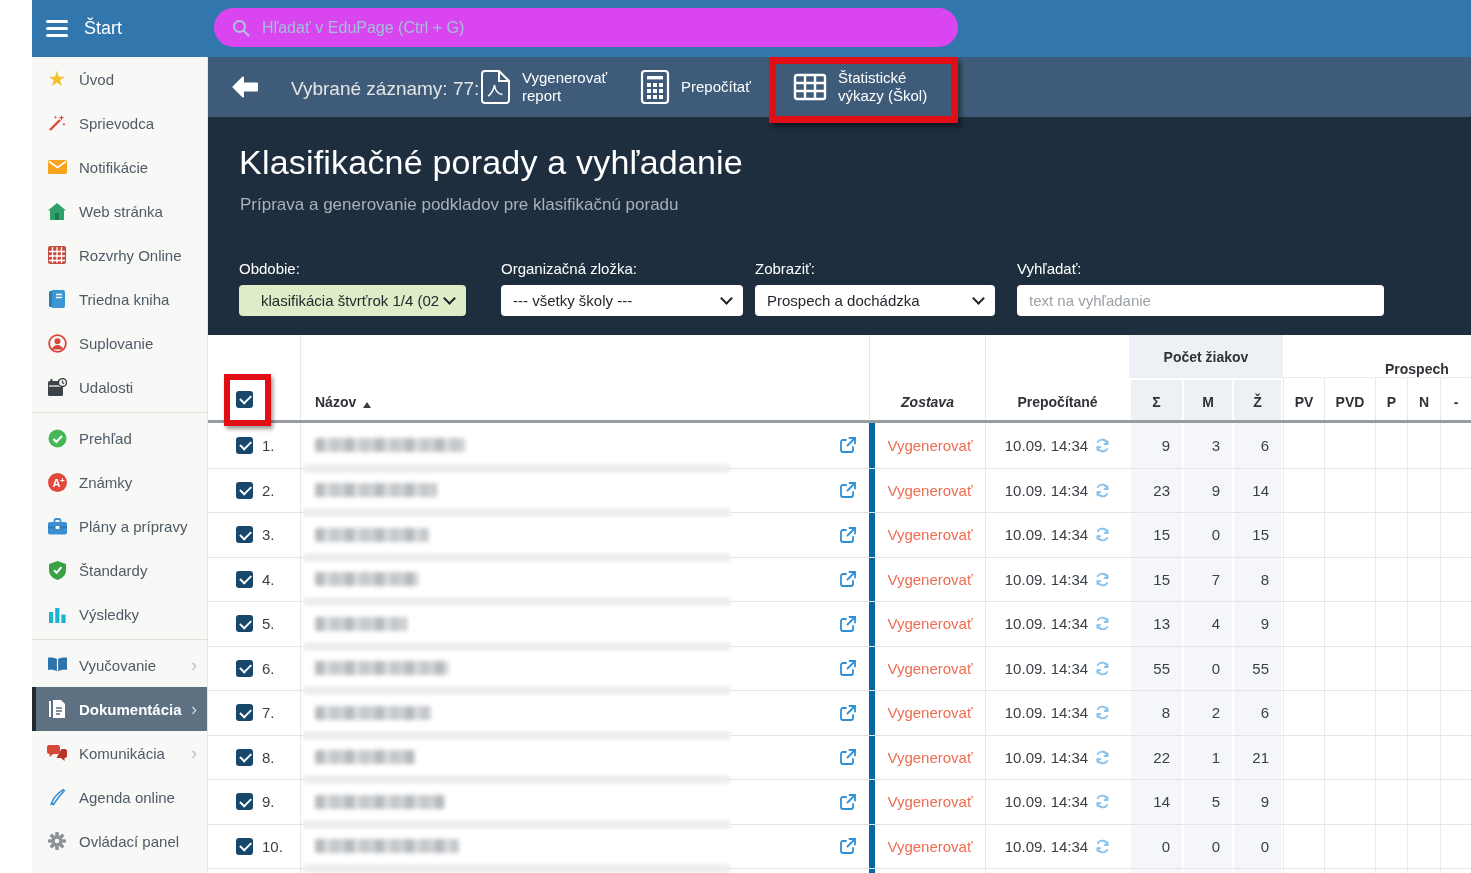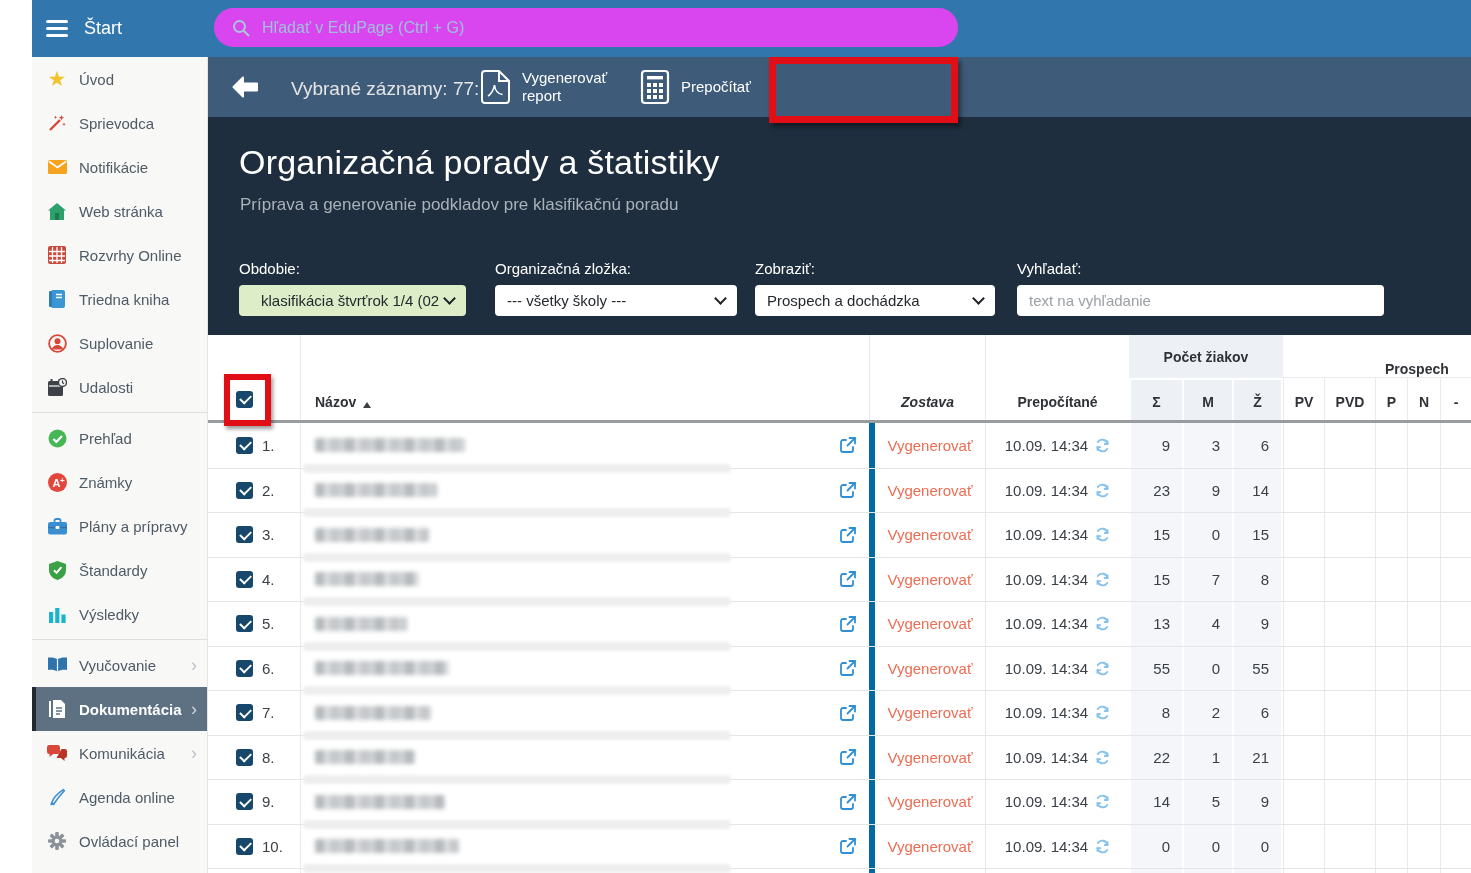--- a/index.html
+++ b/index.html
@@ -49,21 +49,21 @@
   .ph-sub { position:absolute; left:32px; top:78px; color:#a9b1b9; font-size:17px; }
   .fgroup { position:absolute; top:143px; }
   .fgroup .flabel { color:#fff; font-size:15px; margin-bottom:8px; display:block; }
   .select, .finput { height:31px; background:#fff; border:none; border-radius:4px; display:flex; align-items:center; font-size:15px; color:#24292e; padding:0 12px; }
   .select { cursor:pointer; }
   .select .chev { width:9px; height:9px; border-right:2.4px solid #1d2126; border-bottom:2.4px solid #1d2126; transform:rotate(45deg); margin-left:auto; margin-top:-4px; flex:none; }
   .select .val { white-space:nowrap; overflow:hidden; padding-right:10px; }
   .sel-green { background:#dcedc8; }
   .sel-green .val { margin-left:10px; }
   .f1 { left:31px; }  .f1 .select { width:227px; }
-  .f2 { left:287px; } .f2 .select { width:242px; }
+  .f2 { left:293px; } .f2 .select { width:242px; }
   .f3 { left:547px; } .f3 .select { width:240px; }
   .f4 { left:809px; }
   .finput { width:367px; }
   .finput input { border:none; outline:none; font-size:15px; width:100%; font-family:inherit; color:#24292e; }
   .finput input::placeholder { color:#9aa0a5; }
 
   
   .table-area { position:absolute; left:0; top:278px; width:1295px; height:538px; background:#fff; }
   .tgrid { display:grid; grid-template-columns:92px 569px 116px 144px 53px 50px 51px 41px 51px 32px 33px 31px 32px; }
   .thead { border-bottom:3px solid #979ca1; position:relative; }
@@ -347,24 +347,33 @@
                 <rect x="13" y="20" width="4" height="4"></rect>
                 <rect x="19" y="20" width="4" height="4"></rect>
                 <rect x="7" y="26" width="4" height="4"></rect>
                 <rect x="13" y="26" width="4" height="4"></rect>
                 <rect x="19" y="26" width="4" height="4"></rect>
               </g>
             </svg>
         </span>
         <span class="lbl">Prepočítať</span>
       </div>
+      <div class="tb-btn tb-btn3">
+        <span style="display:flex;">
+          <svg width="34" height="28" viewBox="0 0 34 28" fill="none" stroke="#fff" stroke-width="2.4">
+              <rect x="2" y="2" width="30" height="24" rx="2"></rect>
+              <path d="M2 10h30M2 18h30M12 2v24M22 2v24"></path>
+            </svg>
+        </span>
+        <span class="lbl">Štatistické výkazy (Škol)</span>
+      </div>
     </div>
 
     <div class="page-head">
-      <div class="ph-title">Organizačná porady a štatistiky</div>
+      <div class="ph-title">Klasifikačné porady a vyhľadanie</div>
       <div class="ph-sub">Príprava a generovanie podkladov pre klasifikačnú poradu</div>
 
       <div class="fgroup f1">
         <span class="flabel">Obdobie:</span>
         <div class="select sel-green">
           <span class="val">klasifikácia štvrťrok 1/4 (02</span>
           <span class="chev"></span>
         </div>
       </div>
       <div class="fgroup f2">

